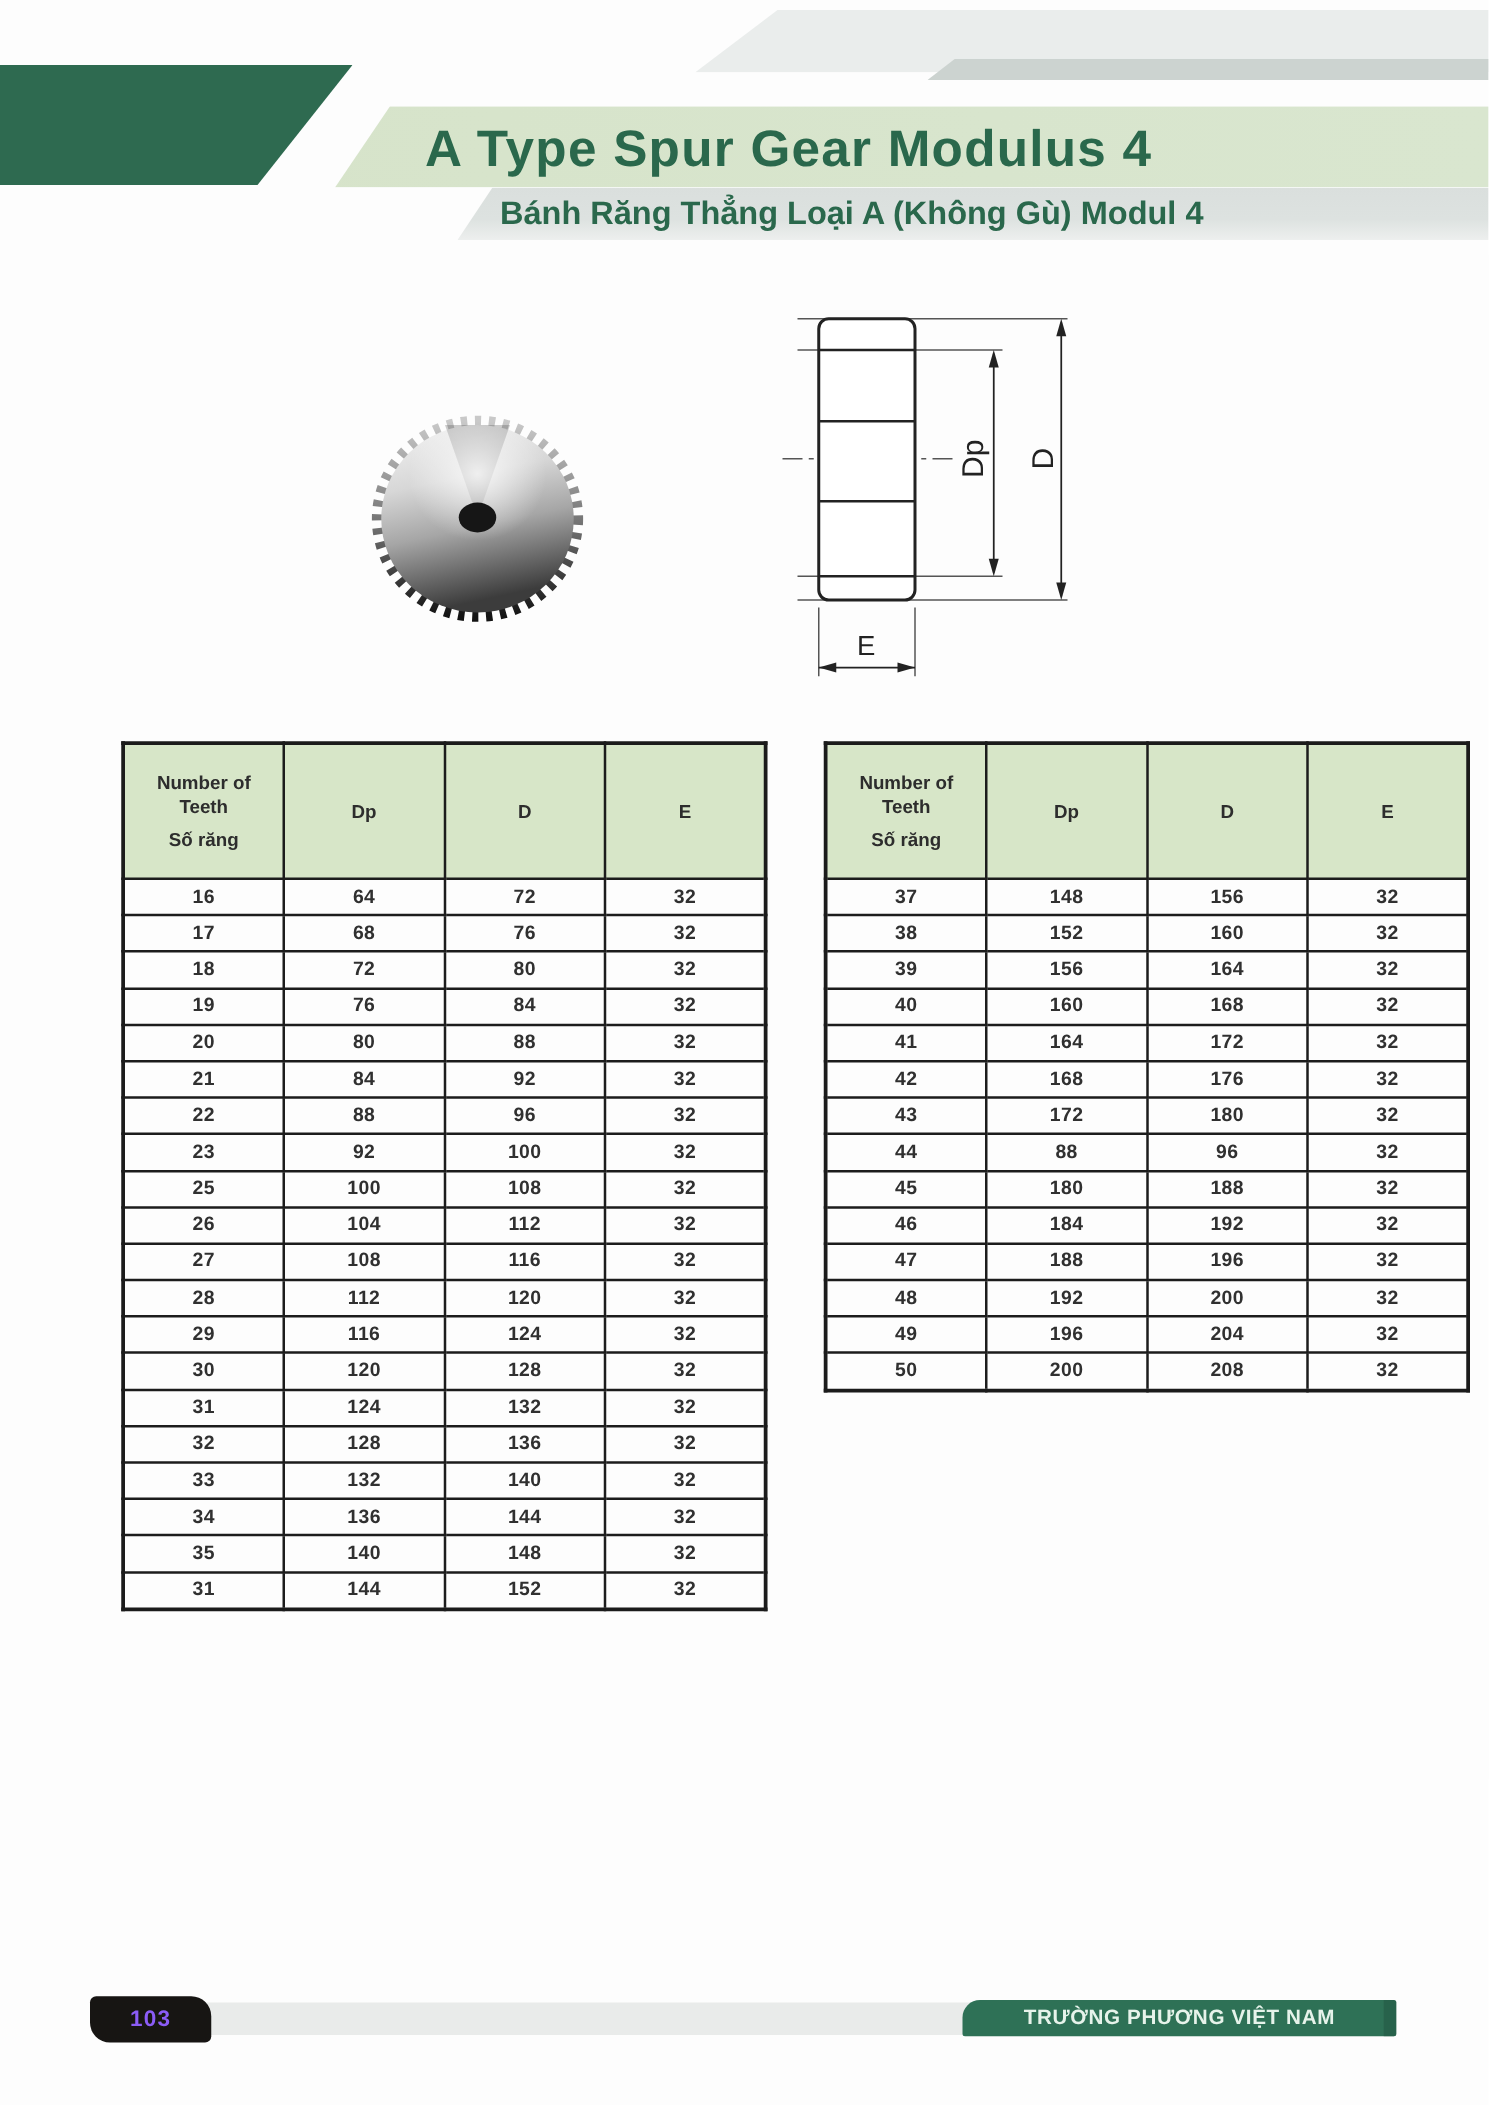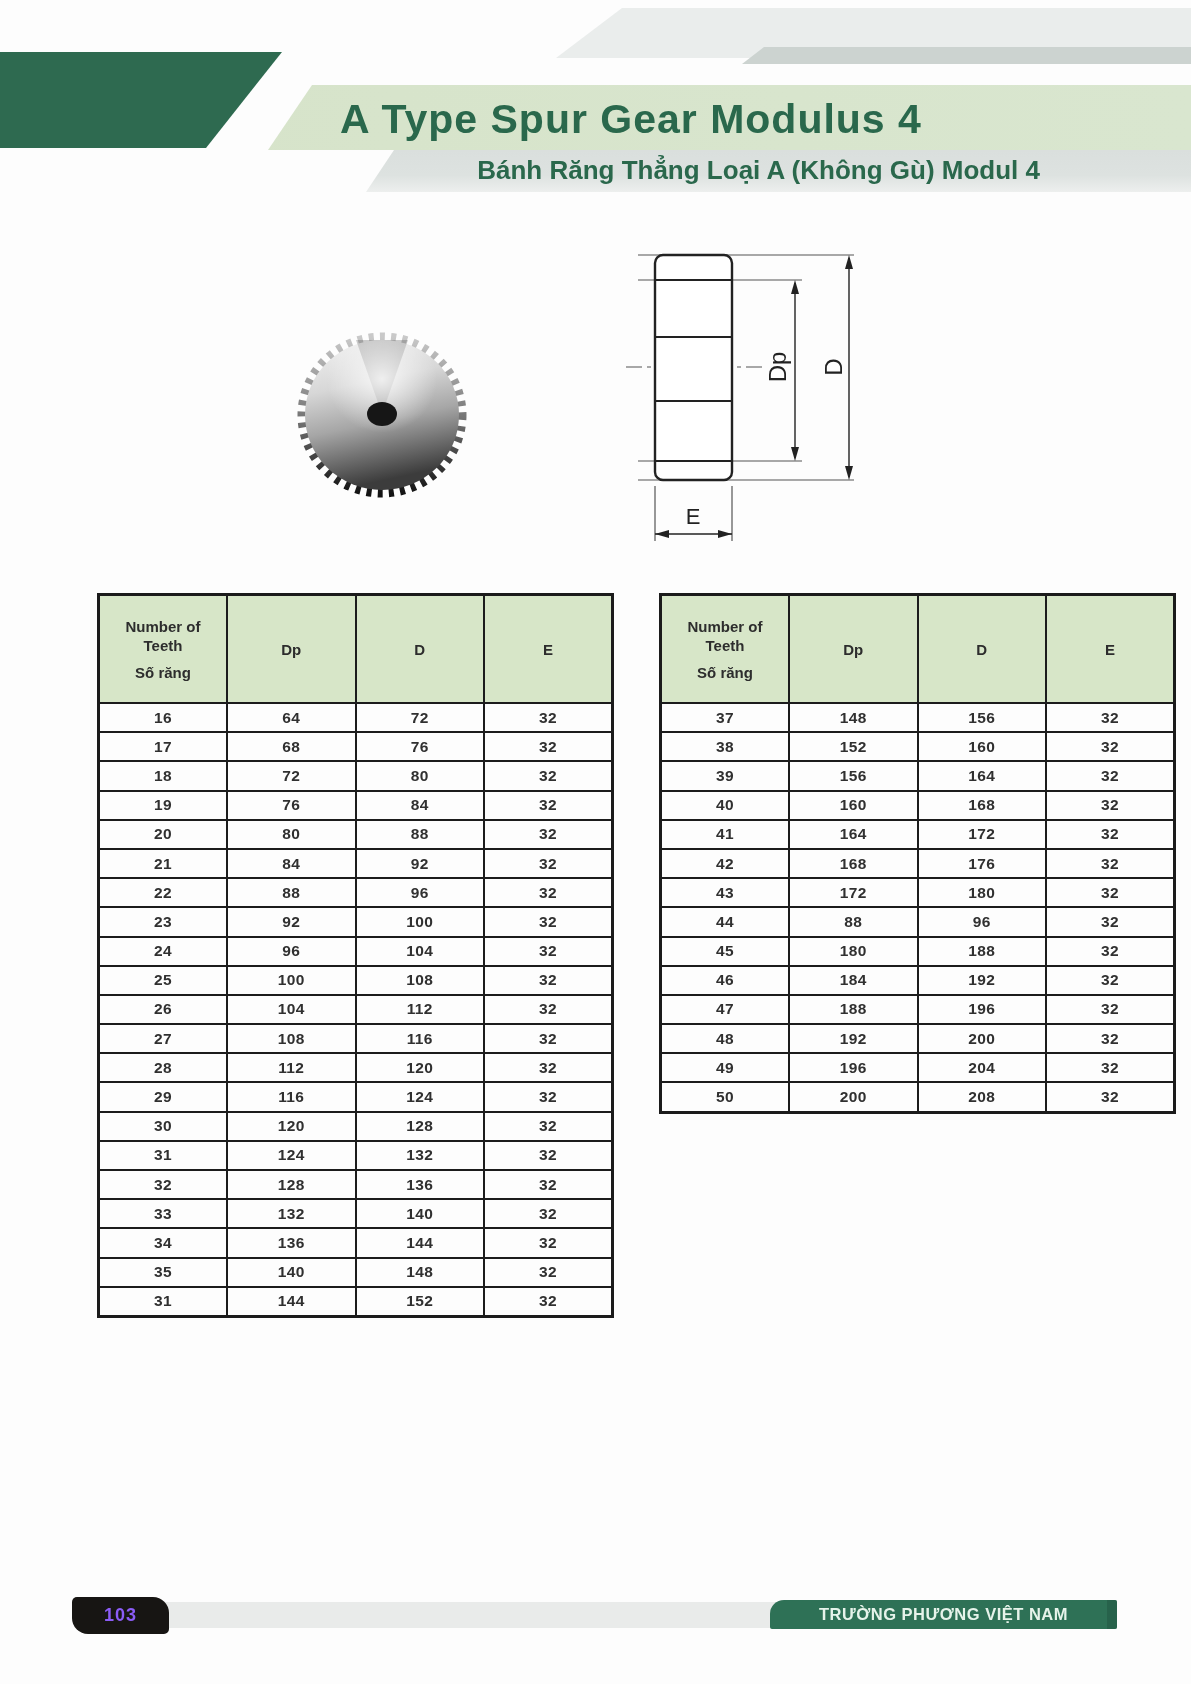--- a/index.html
+++ b/index.html
@@ -26,21 +26,21 @@
     background:linear-gradient(180deg,#dadfdd 0%,#dde2e0 60%,#edefee 100%);
     clip-path:polygon(394px 0,1191px 0,1191px 42px,366px 42px);}
 
   .page-title{
     position:absolute;left:340px;top:91px;width:760px;height:56px;
     font-size:41px;font-weight:bold;color:#2a684c;
     letter-spacing:1px;line-height:56px;white-space:nowrap;
   }
   .page-subtitle{
     position:absolute;left:400px;top:153px;width:640px;height:34px;
-    text-align:right;font-size:26px;font-weight:bold;color:#2a684c;
+    text-align:left;font-size:26px;font-weight:bold;color:#2a684c;
     line-height:34px;white-space:nowrap;
   }
 
   
   .cat-table{position:absolute;top:593px;width:517px;padding-left:40px;}
   .cat-table.left{left:57px;}
   .cat-table.right{left:619px;}
   .cat-table table{width:100%;border-collapse:collapse;table-layout:fixed;
     border:3px solid #1b1b1b;}
   .cat-table th,.cat-table td{border:2px solid #1c1c1c;text-align:center;padding:0;}
@@ -203,26 +203,20 @@
             <td>96</td>
             <td>32</td>
           </tr>
           <tr>
             <td>23</td>
             <td>92</td>
             <td>100</td>
             <td>32</td>
           </tr>
           <tr>
-            <td>24</td>
-            <td>96</td>
-            <td>104</td>
-            <td>32</td>
-          </tr>
-          <tr>
             <td>25</td>
             <td>100</td>
             <td>108</td>
             <td>32</td>
           </tr>
           <tr>
             <td>26</td>
             <td>104</td>
             <td>112</td>
             <td>32</td>

